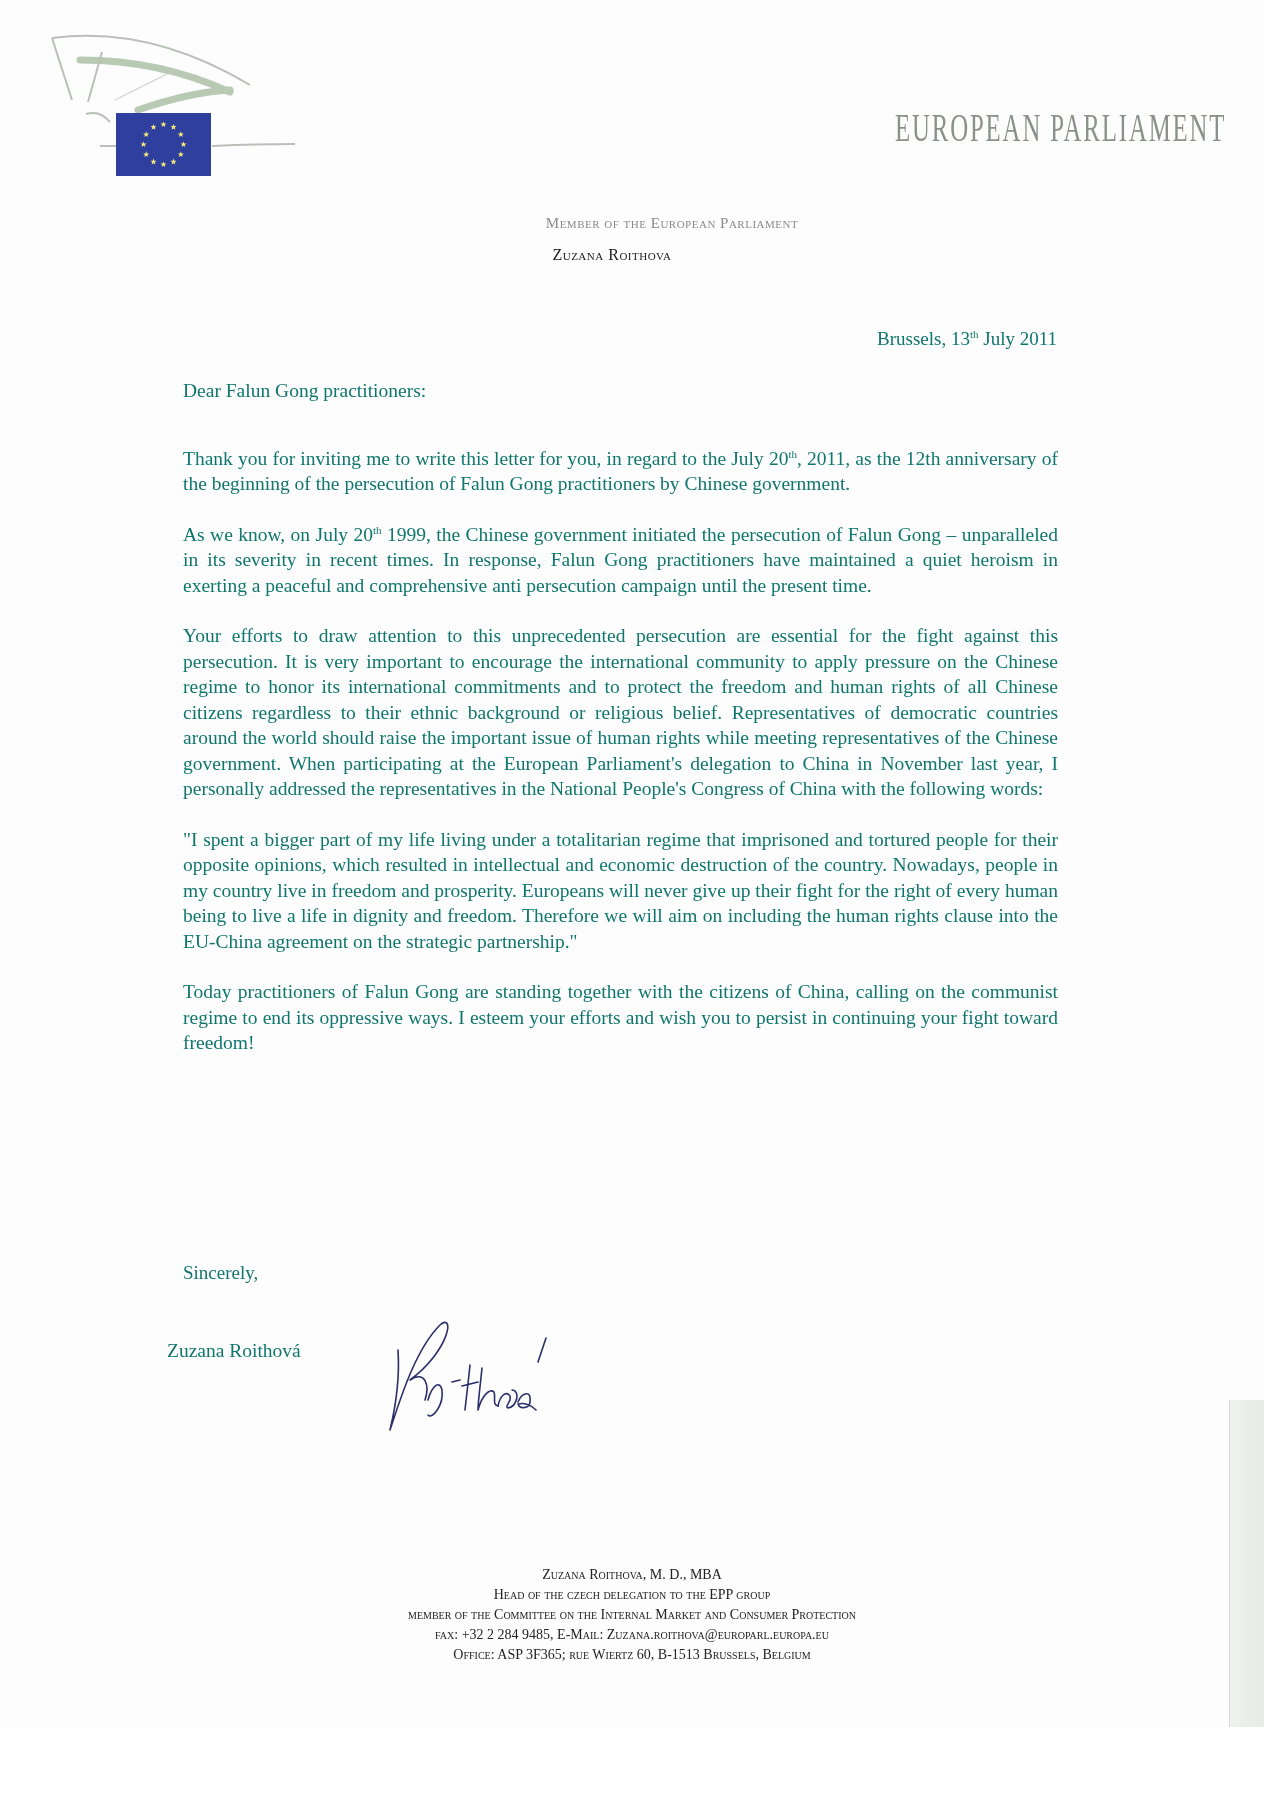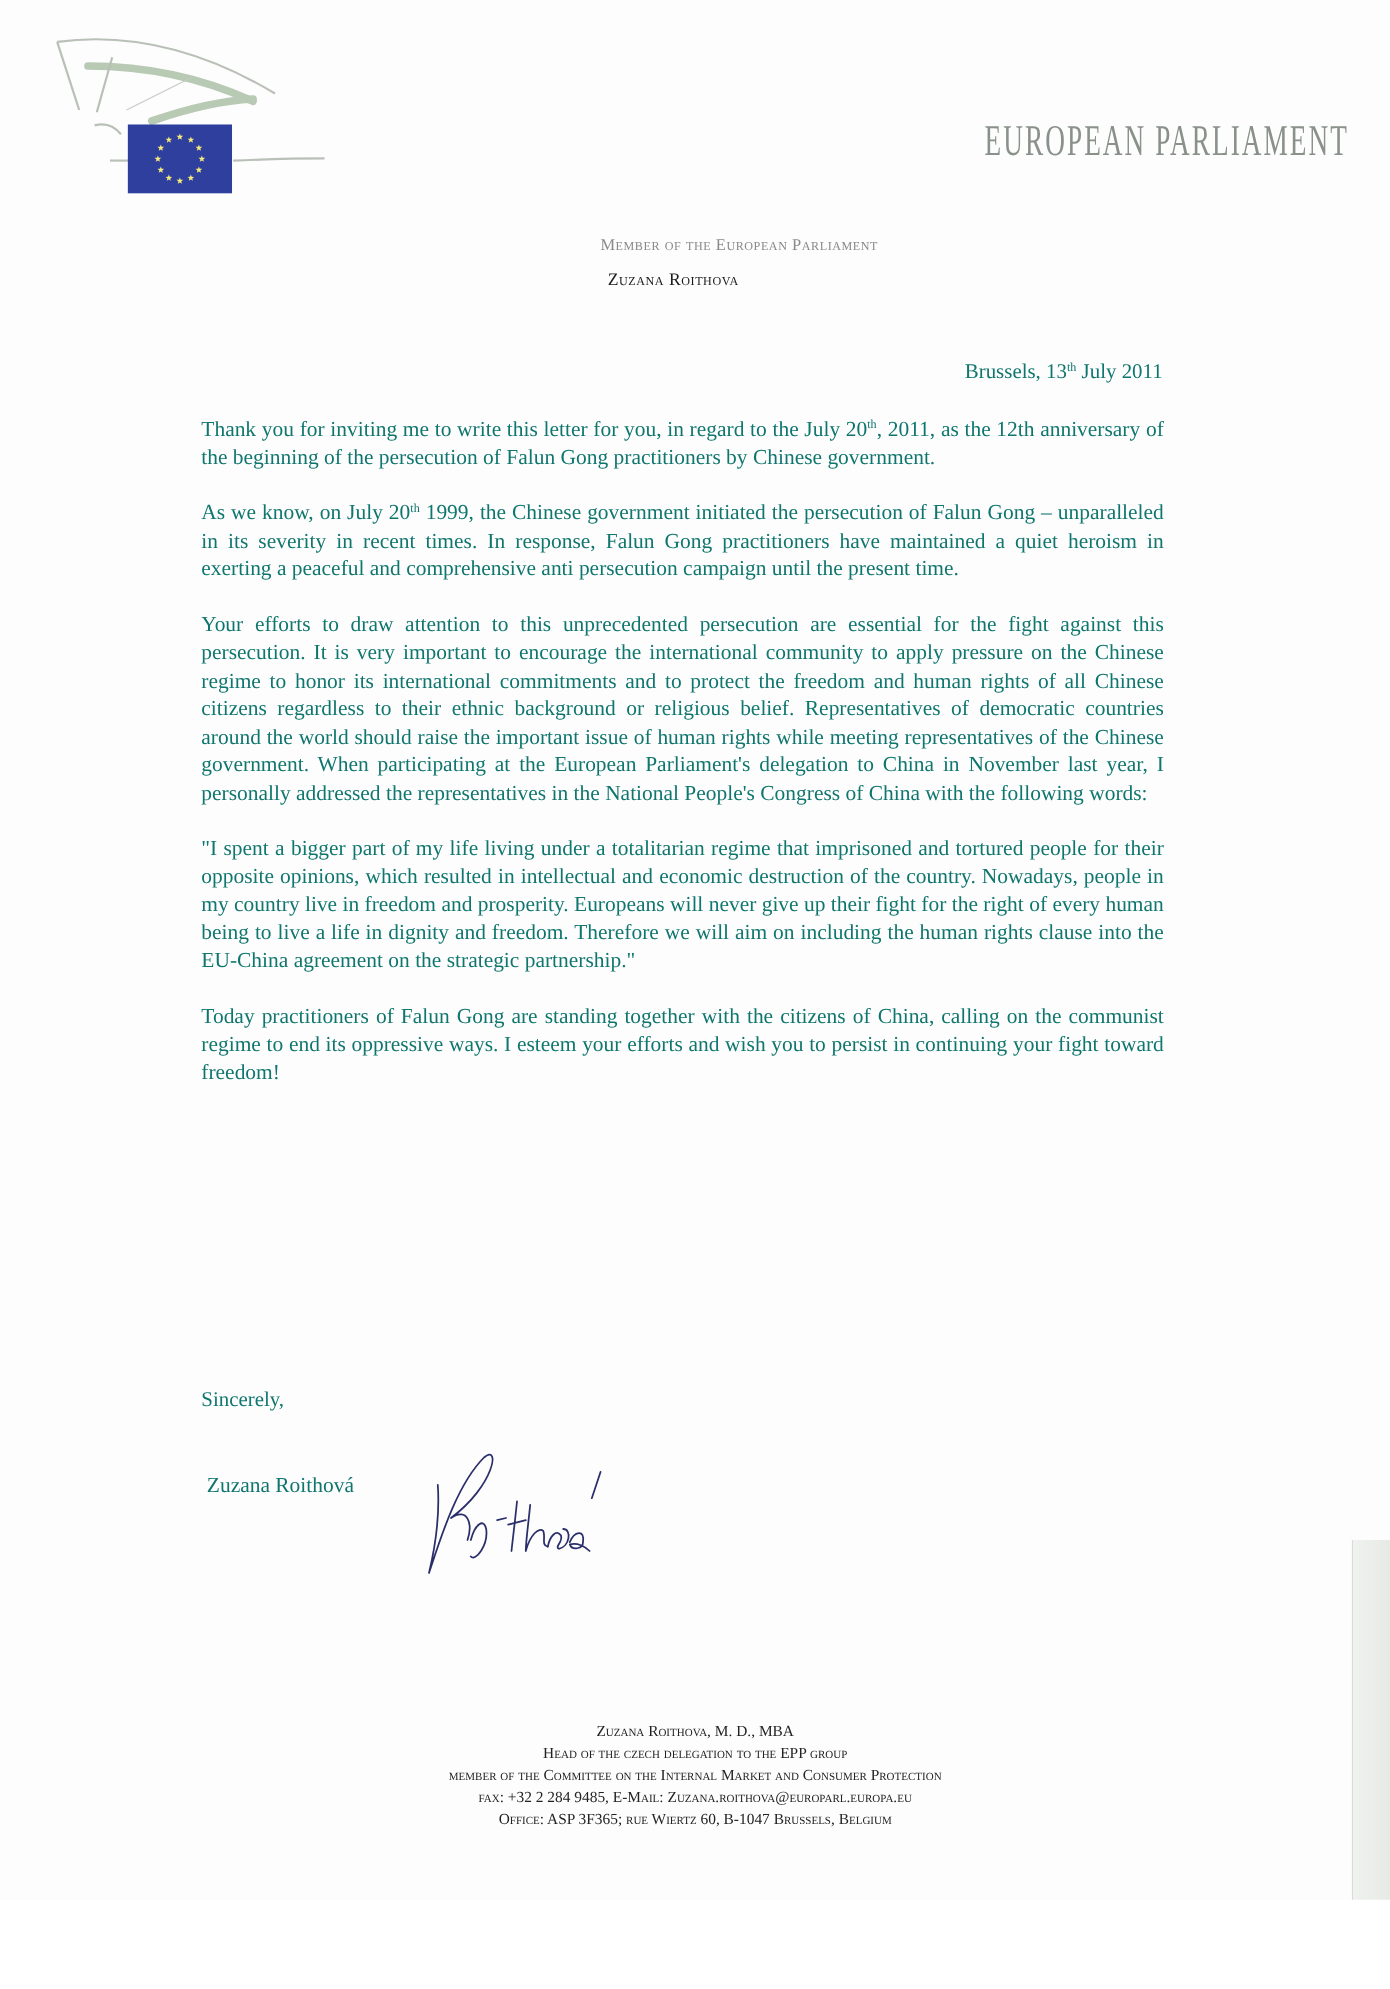--- a/index.html
+++ b/index.html
@@ -44,21 +44,21 @@
 
   .body {
     position: absolute; left: 183px; width: 875px; top: 378px;
     font-size: 19.5px; line-height: 25.5px;
   }
   .salutation { margin: 0 0 42px 0; }
   .para { margin: 0 0 25px 0; text-align: justify; }
   .para sup { font-size: 11px; vertical-align: 7px; line-height: 0; }
 
   .closing { position: absolute; left: 183px; top: 1262px; font-size: 19px; }
-  .signer { position: absolute; left: 188px; top: 1340px; font-size: 19.5px; }
+  .signer { position: absolute; left: 167px; top: 1340px; font-size: 19.5px; }
   .signature { position: absolute; left: 370px; top: 1310px; width: 220px; height: 130px; }
 
   .footer {
     position: absolute; left: 0; width: 1264px; top: 1565px; text-align: center;
     font-family: "Liberation Serif", serif; color: #222; font-variant: small-caps;
     font-size: 14px; line-height: 20px; box-sizing: border-box;
   }
   .footer div { white-space: nowrap; }
 </style>
 </head>
@@ -98,20 +98,21 @@
 
 <div class="ep-title">EUROPEAN PARLIAMENT</div>
 <div class="mep-label">Member of the European Parliament</div>
 <div class="mep-name">Zuzana Roithova</div>
 
 <div class="date serif">
   <span>Brussels, </span><span>13</span><sup>th</sup><span> July 2011</span>
 </div>
 
 <div class="body serif">
+  <p class="salutation">Dear Falun Gong practitioners:</p>
   <p class="para"><span>Thank you for inviting me to write this letter for you, in regard to the July 20</span><sup>th</sup><span>, 2011, as the 12th anniversary of the beginning of the persecution of Falun Gong practitioners by Chinese government.</span></p>
   <p class="para"><span>As we know, on July 20</span><sup>th</sup><span> 1999, the Chinese government initiated the persecution of Falun Gong – unparalleled in its severity in recent times. In response, Falun Gong practitioners have maintained a quiet heroism in exerting a peaceful and comprehensive anti persecution campaign until the present time.</span></p>
   <p class="para">Your efforts to draw attention to this unprecedented persecution are essential for the fight against this persecution. It is very important to encourage the international community to apply pressure on the Chinese regime to honor its international commitments and to protect the freedom and human rights of all Chinese citizens regardless to their ethnic background or religious belief. Representatives of democratic countries around the world should raise the important issue of human rights while meeting representatives of the Chinese government. When participating at the European Parliament's delegation to China in November last year, I personally addressed the representatives in the National People's Congress of China with the following words:</p>
   <p class="para">"I spent a bigger part of my life living under a totalitarian regime that imprisoned and tortured people for their opposite opinions, which resulted in intellectual and economic destruction of the country. Nowadays, people in my country live in freedom and prosperity. Europeans will never give up their fight for the right of every human being to live a life in dignity and freedom. Therefore we will aim on including the human rights clause into the EU-China agreement on the strategic partnership."</p>
   <p class="para">Today practitioners of Falun Gong are standing together with the citizens of China, calling on the communist regime to end its oppressive ways. I esteem your efforts and wish you to persist in continuing your fight toward freedom!</p>
 </div>
 
 <div class="closing serif">Sincerely,</div>
 <div class="signer serif">Zuzana Roithová</div>
 
@@ -126,14 +127,14 @@
     <path d="M148 92 C 152 82, 162 80, 160 92 C 160 98, 150 100, 148 94 C 155 92, 162 96, 166 100"></path>
     <path d="M176 28 L 168 52"></path>
   </g>
 </svg>
 
 <div class="footer">
   <div>Zuzana Roithova, M. D., MBA</div>
   <div>Head of the czech delegation to the  EPP group</div>
   <div>member of the Committee on the Internal Market and Consumer Protection</div>
   <div>fax: +32 2 284 9485, E-Mail: Zuzana.roithova@europarl.europa.eu</div>
-  <div>Office: ASP 3F365; rue Wiertz 60, B-1047 Brussels, Belgium</div>
+  <div>Office: ASP 3F365; rue Wiertz 60, B-1513 Brussels, Belgium</div>
 </div>
 
 </body></html>

